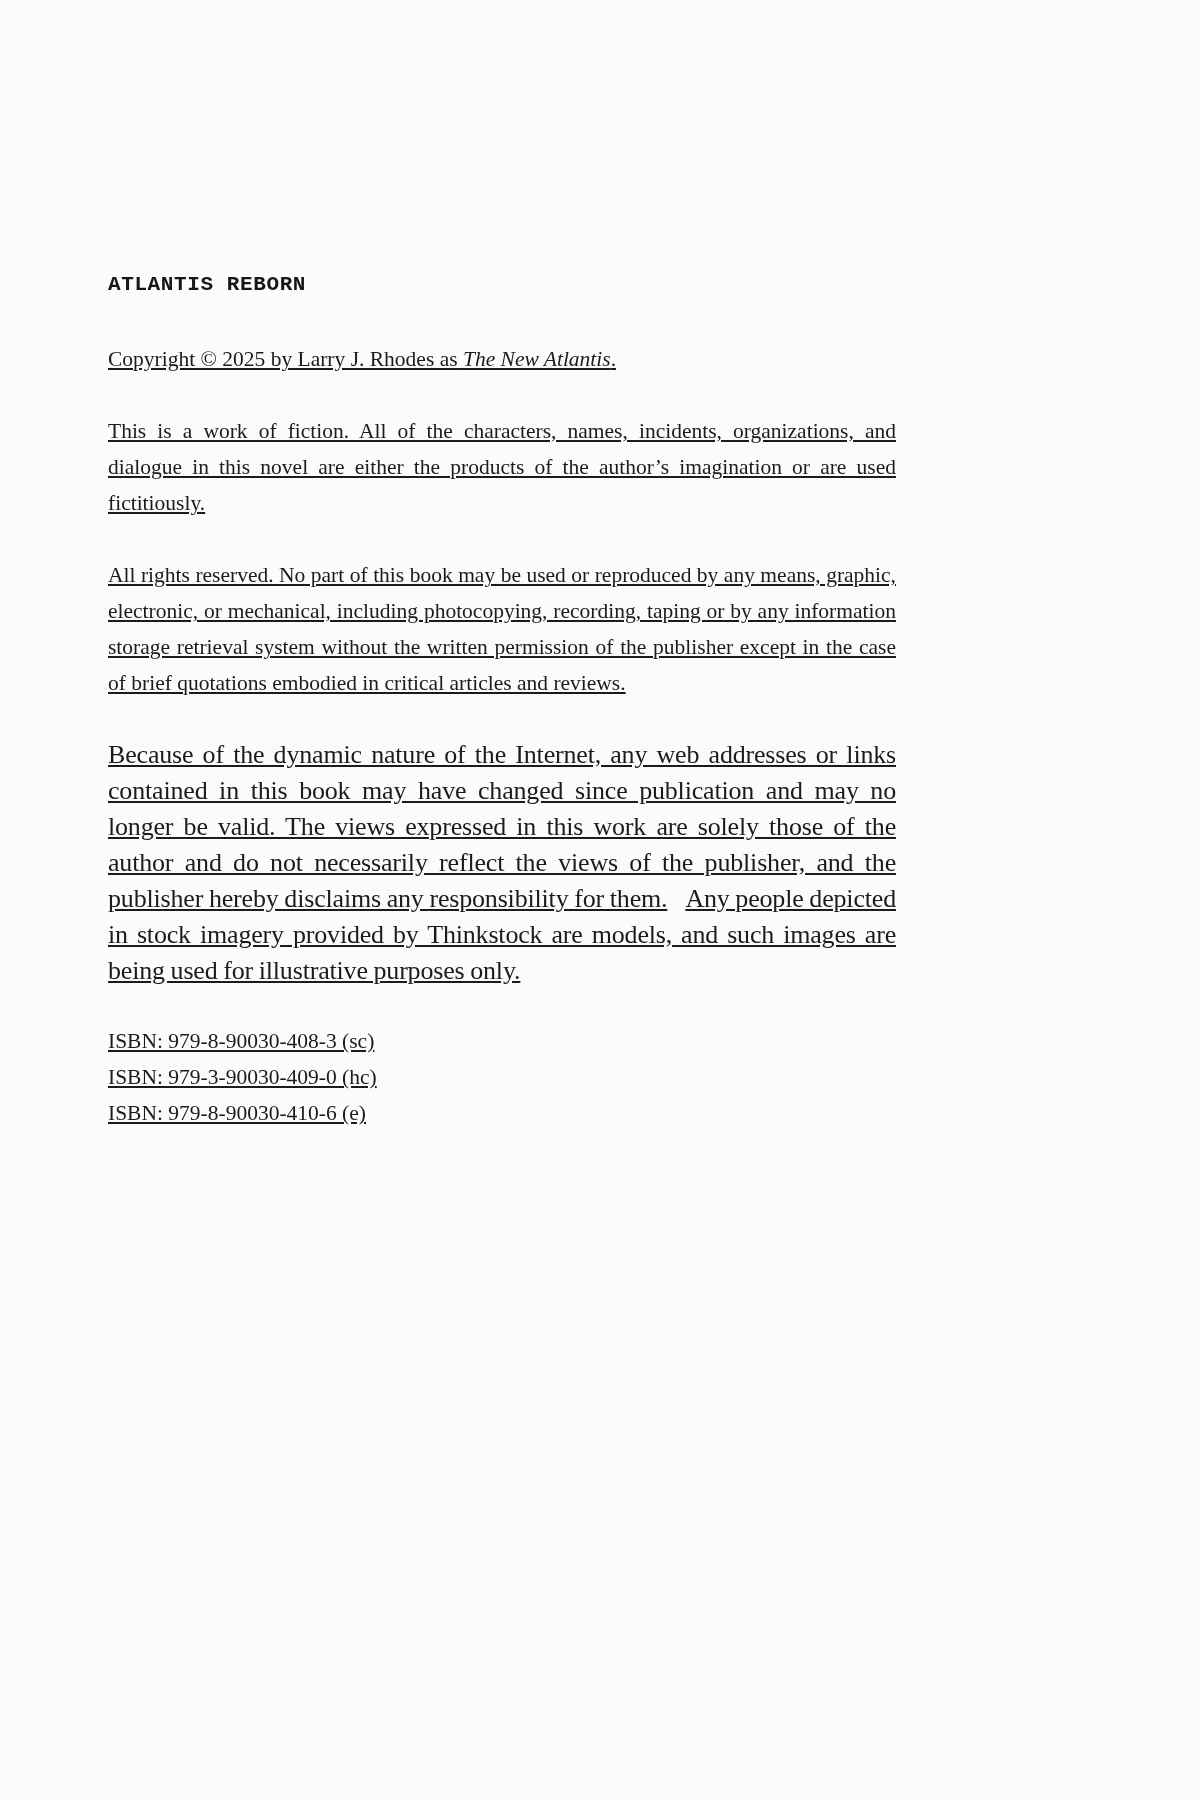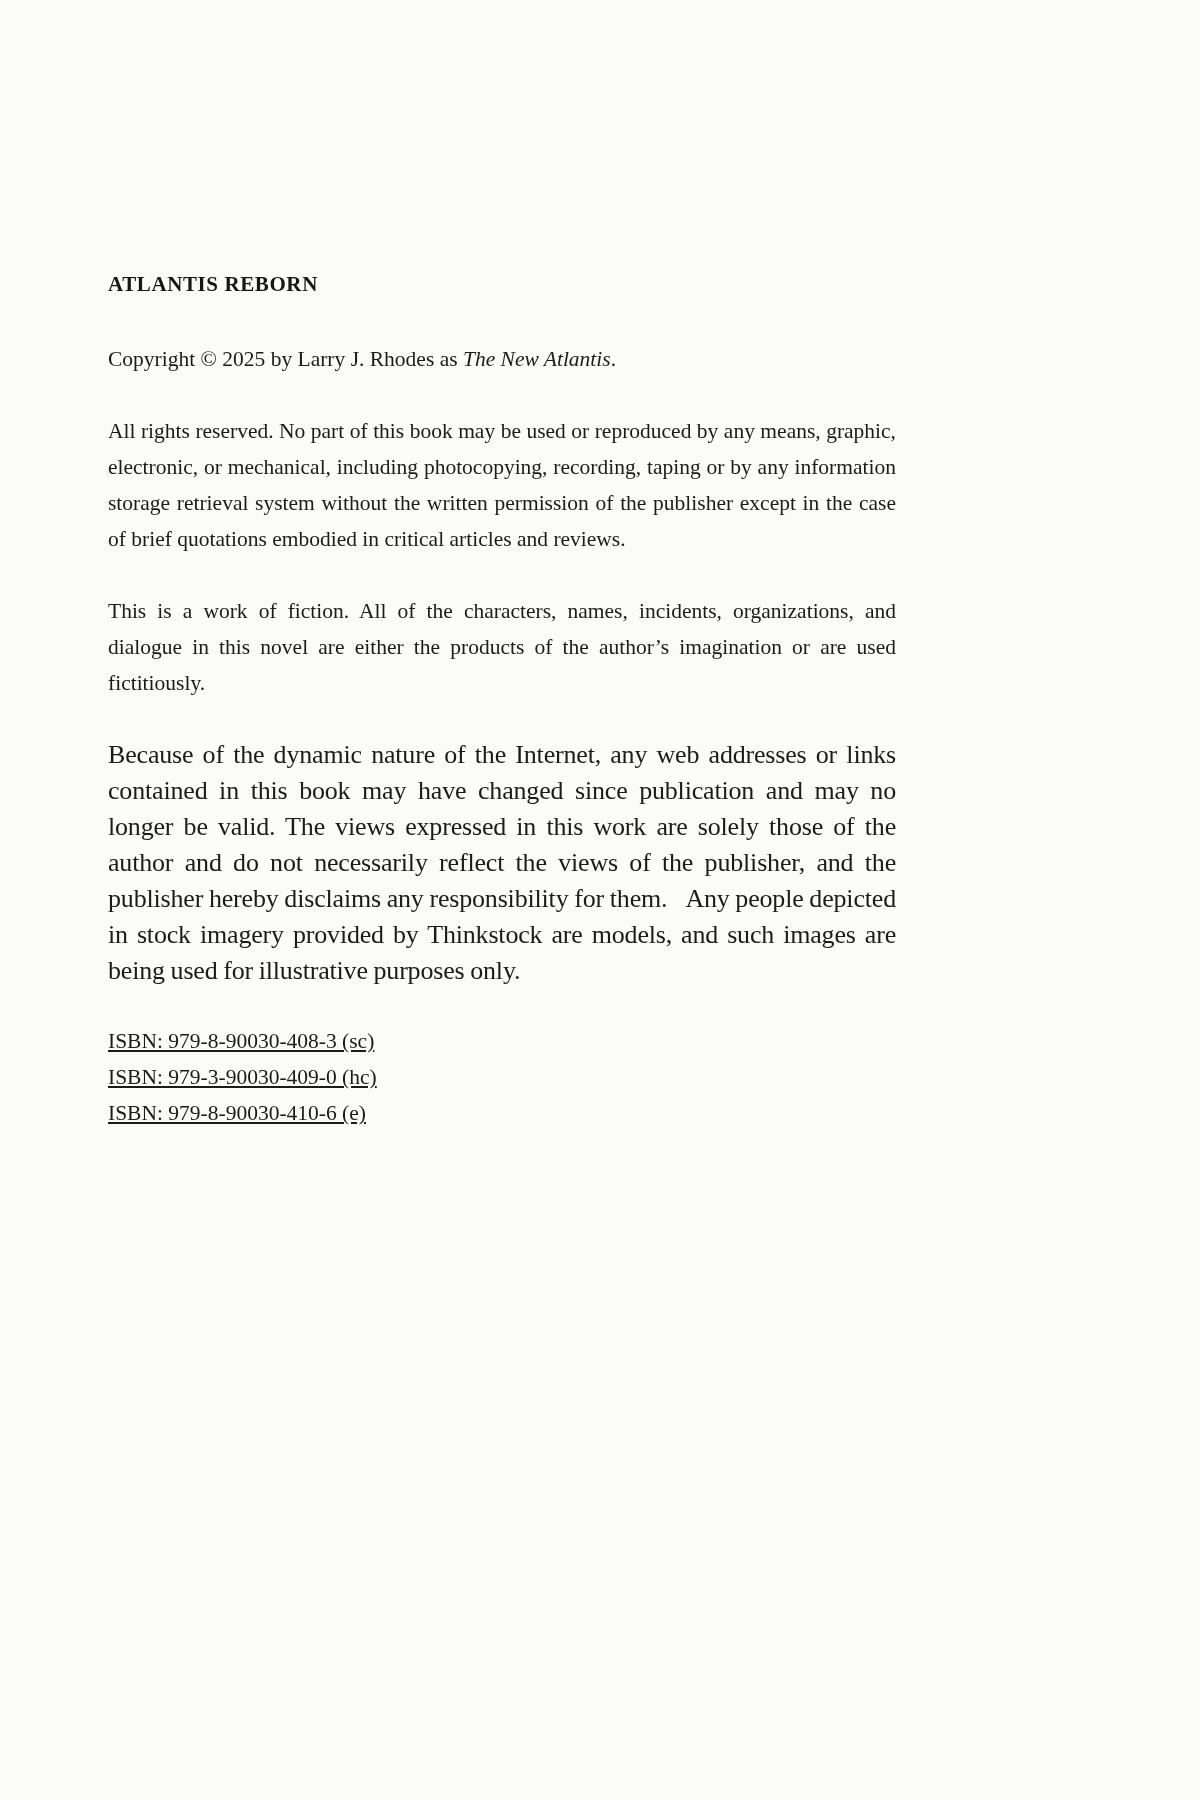--- a/index.html
+++ b/index.html
@@ -27,29 +27,31 @@
     top: 272px;
     width: 788px;
   }
   .book-title {
     font-size: 21px;
     font-weight: bold;
     letter-spacing: 0.6px;
     color: #161616;
     margin: 0 0 44px 0;
     line-height: 1.2;
+    font-family: Liberation Mono, monospace;
   }
   .para {
     font-size: 21.5px;
     line-height: 36px;
     text-align: justify;
     text-justify: inter-word;
     margin: 0 0 36px 0;
     color: #1b1b1b;
     hyphens: none;
+    text-decoration: underline;
   }
   .para.last-line-left {
     text-align-last: left;
   }
   .para-copyright {
     text-align: left;
     margin-bottom: 36px;
   }
   .para-internet {
     font-size: 26px;
@@ -87,23 +89,23 @@
 </head>
 <body>
 
 <div class="page">
   <div class="content">
 
     <h1 class="book-title">ATLANTIS REBORN</h1>
 
     <p class="para para-copyright"><span>Copyright © 2025 by Larry J. Rhodes as </span><em>The New Atlantis</em><span>.</span></p>
 
+    <p class="para last-line-left">This is a work of fiction. All of the characters, names, incidents, organizations, and dialogue in this novel are either the products of the author’s imagination or are used fictitiously.</p>
+
     <p class="para last-line-left">All rights reserved. No part of this book may be used or reproduced by any means, graphic, electronic, or mechanical, including photocopying, recording, taping or by any information storage retrieval system without the written permission of the publisher except in the case of brief quotations embodied in critical articles and reviews.</p>
-
-    <p class="para last-line-left">This is a work of fiction. All of the characters, names, incidents, organizations, and dialogue in this novel are either the products of the author’s imagination or are used fictitiously.</p>
 
     <p class="para para-internet last-line-left"><span>Because of the dynamic nature of the Internet, any web addresses or links contained in this book may have changed since publication and may no longer be valid. The views expressed in this work are solely those of the author and do not necessarily reflect the views of the publisher, and the publisher hereby disclaims any responsibility for them.</span><span class="gap-wide"></span><span>Any people depicted in stock imagery provided by Thinkstock are models, and such images are being used for illustrative purposes only.</span></p>
 
     <div class="isbn-block">
       <div class="isbn-line">ISBN: 979-8-90030-408-3 (sc)</div>
       <div class="isbn-line">ISBN: 979-3-90030-409-0 (hc)</div>
       <div class="isbn-line">ISBN: 979-8-90030-410-6 (e)</div>
     </div>
 
 

